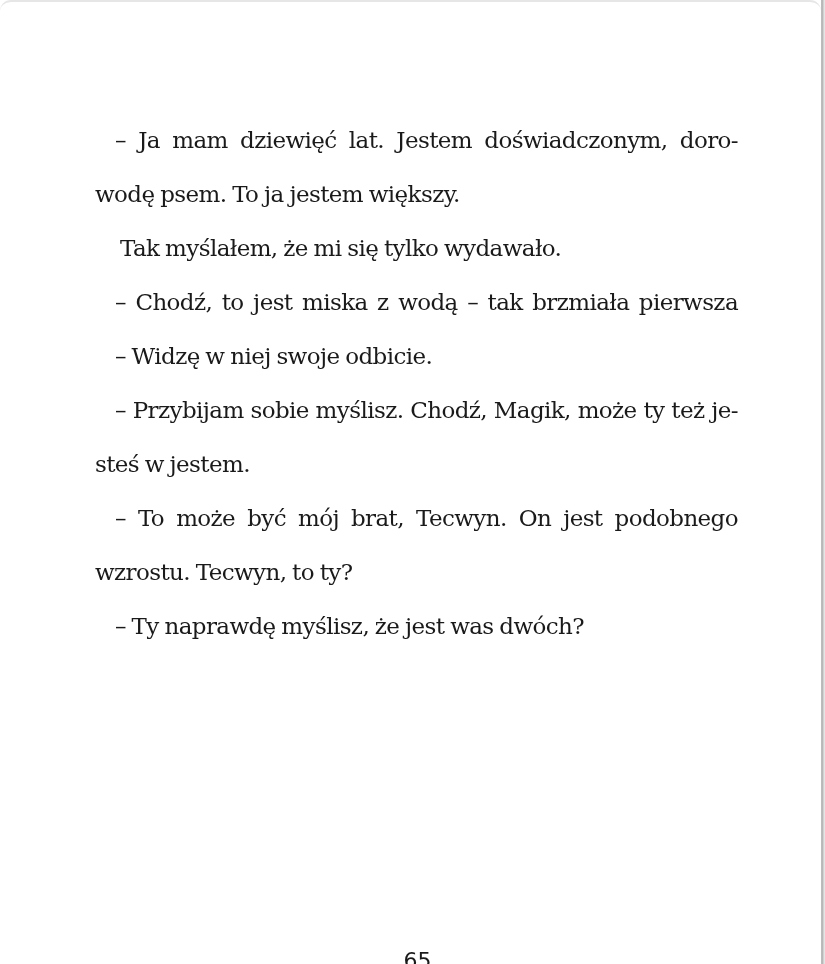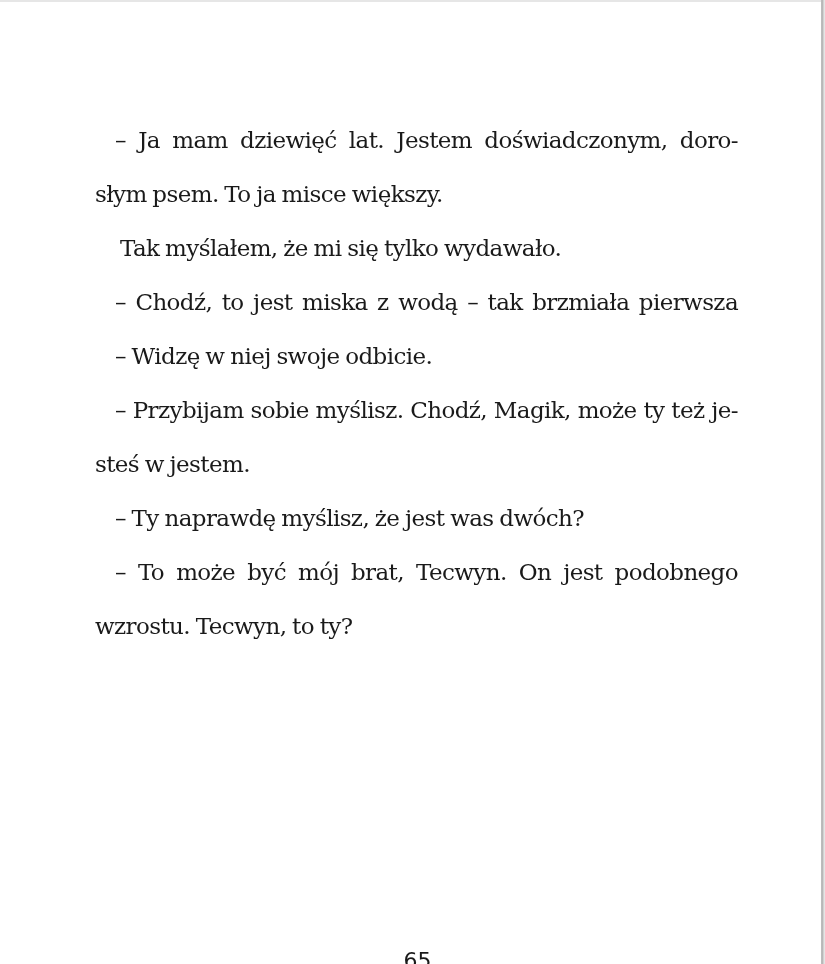--- a/index.html
+++ b/index.html
@@ -15,20 +15,21 @@
     }
     .page {
       position: absolute;
       left: 0;
       top: 0;
       width: 821px;
       height: 964px;
       background: #ffffff;
       border-top: 2px solid #e6e6e6;
       box-sizing: border-box;
+      border-radius: 11px;
     }
     .right-edge {
       position: absolute;
       top: 0;
       right: 0;
       width: 4px;
       height: 964px;
       background: linear-gradient(to right, #d0d0d0 0px, #a8a8a8 1px, #c8c8c8 2px, #efefef 4px);
     }
     .text-block {
@@ -69,21 +70,21 @@
     }
   </style>
 </head>
 <body>
 
 <div class="page">
   <div class="text-block">
 
     <div class="para-wrap">
       <span class="line first justified">– Ja mam dziewięć lat. Jestem doświadczonym, doro-</span>
-      <span class="line">słym psem. To ja misce większy.</span>
+      <span class="line">wodę psem. To ja jestem większy.</span>
     </div>
 
     <div class="para-wrap">
       <span class="line first narr">Tak myślałem, że mi się tylko wydawało.</span>
     </div>
 
     <div class="para-wrap">
       <span class="line first justified">– Chodź, to jest miska z wodą – tak brzmiała pierwsza</span>
     </div>
 
@@ -91,26 +92,26 @@
       <span class="line first">– Widzę w niej swoje odbicie.</span>
     </div>
 
 
     <div class="para-wrap">
       <span class="line first justified">– Przybijam sobie myślisz. Chodź, Magik, może ty też je-</span>
       <span class="line">steś w jestem.</span>
     </div>
 
     <div class="para-wrap">
-      <span class="line first">– Ty naprawdę myślisz, że jest was dwóch?</span>
+      <span class="line first justified">– To może być mój brat, Tecwyn. On jest podobnego</span>
+      <span class="line">wzrostu. Tecwyn, to ty?</span>
     </div>
 
     <div class="para-wrap">
-      <span class="line first justified">– To może być mój brat, Tecwyn. On jest podobnego</span>
-      <span class="line">wzrostu. Tecwyn, to ty?</span>
+      <span class="line first">– Ty naprawdę myślisz, że jest was dwóch?</span>
     </div>
 
     <div class="para-wrap">
     </div>
 
   </div>
 
   <div class="page-number">65</div>
 </div>
 

